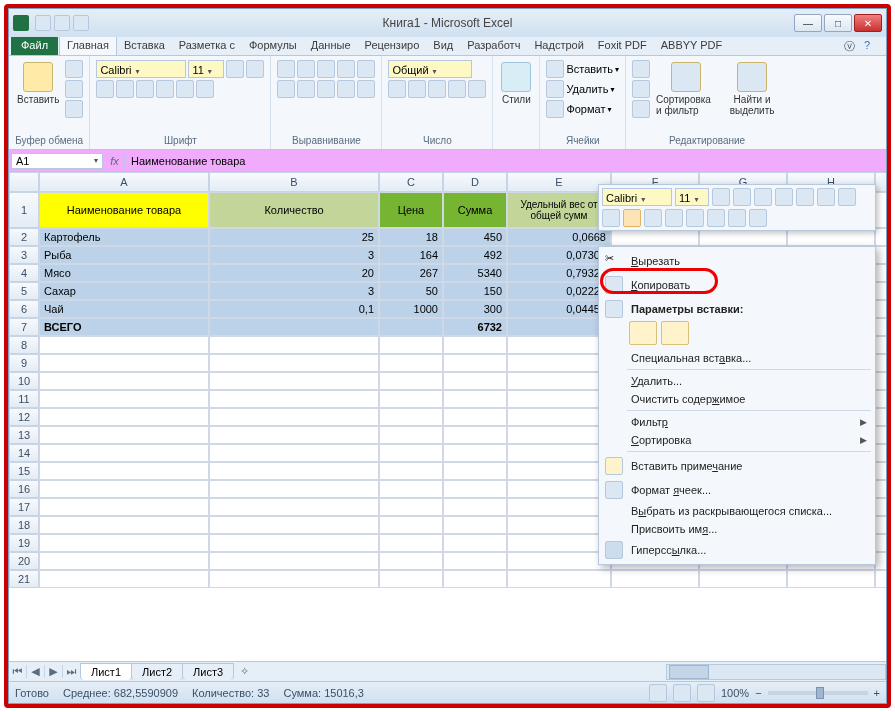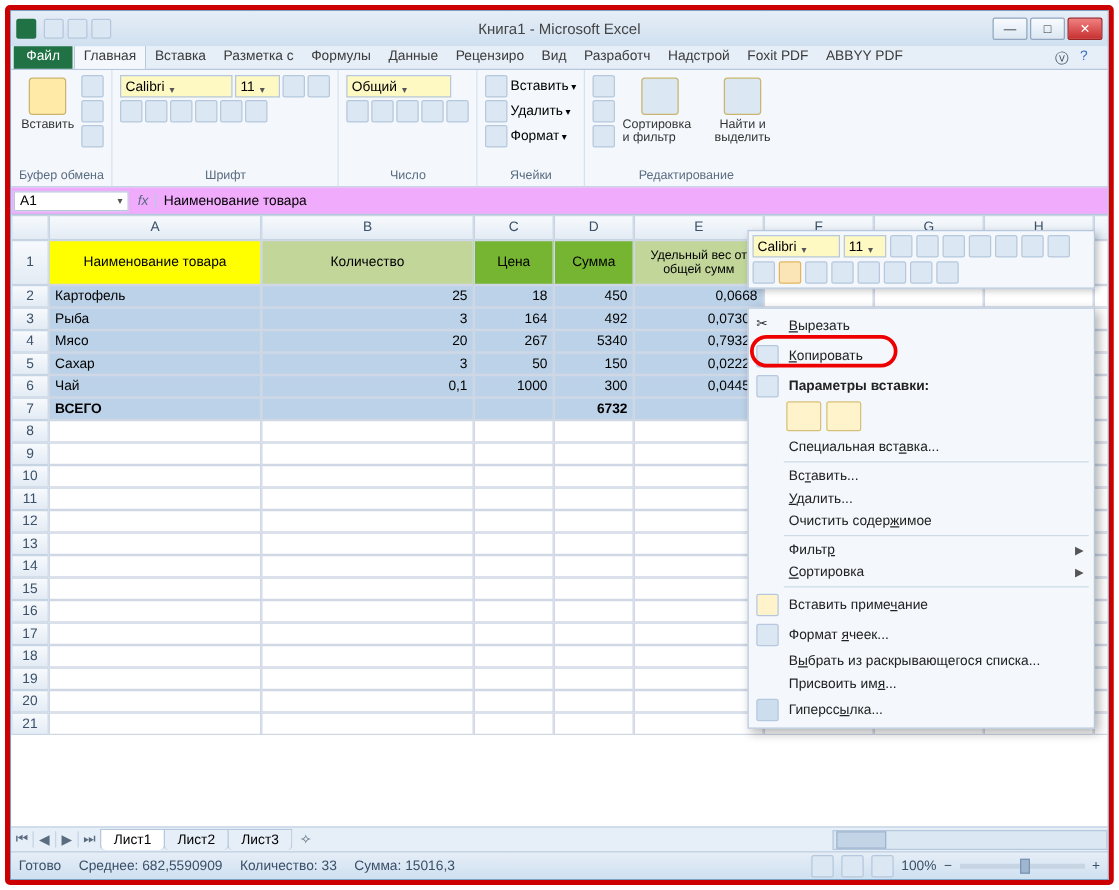--- a/index.html
+++ b/index.html
@@ -167,34 +167,64 @@
           <span class="sm-ic"></span>
           <span class="sm-ic"></span>
         </div>
       </div>
     </div>
     <div class="label">Шрифт</div>
   </div>
   <div class="ribbon-group">
     <div class="body">
       <div class="small-col">
+        <div class="row">
+                <span class="sm-ic"></span>
+                <span class="sm-ic"></span>
+                <span class="sm-ic"></span>
+                <span class="sm-ic"></span>
+                <span class="sm-ic"></span>
+              </div>
+        <div class="row">
+                <span class="sm-ic"></span>
+                <span class="sm-ic"></span>
+                <span class="sm-ic"></span>
+                <span class="sm-ic"></span>
+                <span class="sm-ic"></span>
+              </div>
+      </div>
+    </div>
+    <div class="label">Выравнивание</div>
+  </div>
+  <div class="ribbon-group">
+    <div class="body">
+      <div class="small-col">
         <div class="combo" style="width:84px;">
                 <span>Общий</span>
                 <span class="arrow">▾</span>
               </div>
         <div class="row">
                 <span class="sm-ic"></span>
                 <span class="sm-ic"></span>
                 <span class="sm-ic"></span>
                 <span class="sm-ic"></span>
                 <span class="sm-ic"></span>
               </div>
       </div>
     </div>
     <div class="label">Число</div>
+  </div>
+  <div class="ribbon-group">
+    <div class="body">
+      <div class="big-btn">
+              <div class="ic" style="background:#d9edf7;border-color:#a2c4da;"></div>
+              <span>Стили</span>
+            </div>
+    </div>
+    <div class="label">&nbsp;</div>
   </div>
   <div class="ribbon-group">
     <div class="body">
       <div class="small-col" style="font-size:11px;">
         <div class="row">
                 <span class="sm-ic"></span>
                 <span>Вставить</span>
                 <span style="font-size:8px;">▾</span>
               </div>
         <div class="row">
@@ -551,24 +581,20 @@
     <span class="sm-ic"></span>
     <span class="sm-ic"></span>
   </div>
   <div class="item">
       <span class="ic-col"></span>
       <span>Специальная вст<u class="acc">а</u>вка...</span>
     </div>
   <div class="sep"></div>
   <div class="item">
       <span class="ic-col"></span>
-      <span>Вс<u class="acc">т</u>авить...</span>
-    </div>
-  <div class="item">
-      <span class="ic-col"></span>
       <span><u class="acc">У</u>далить...</span>
     </div>
   <div class="item">
       <span class="ic-col"></span>
       <span>Очистить содер<u class="acc">ж</u>имое</span>
     </div>
   <div class="sep"></div>
   <div class="item">
       <span class="ic-col"></span>
       <span>Фильт<u class="acc">р</u></span>

